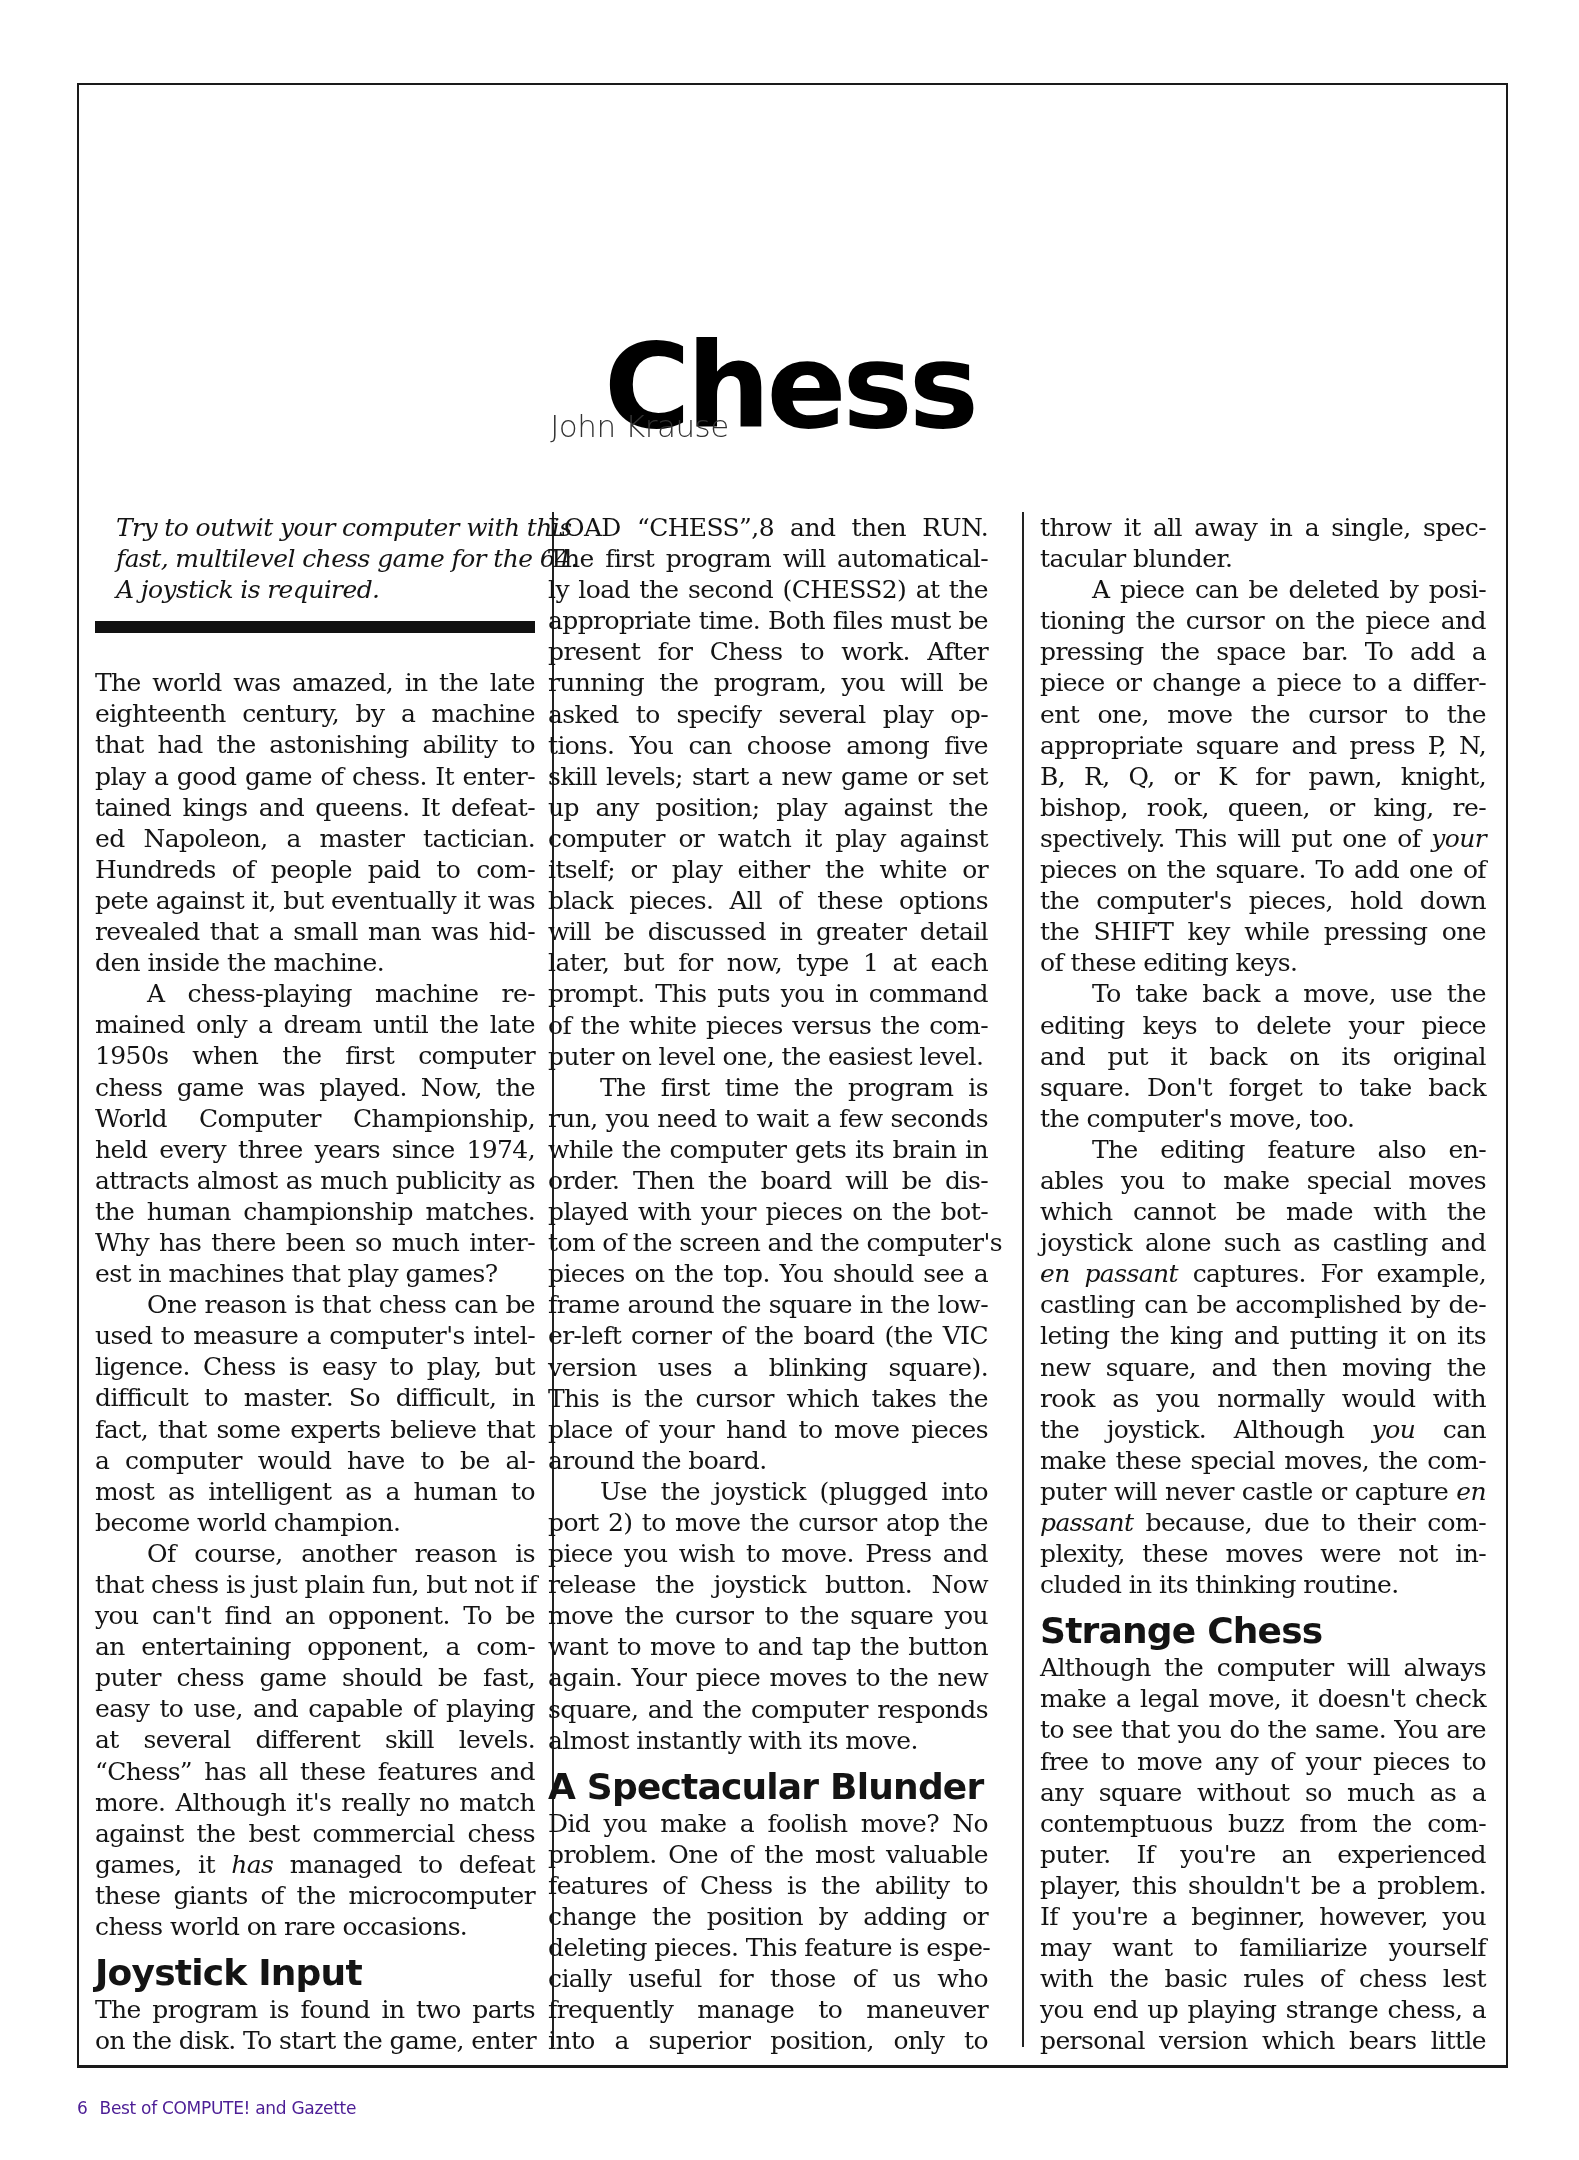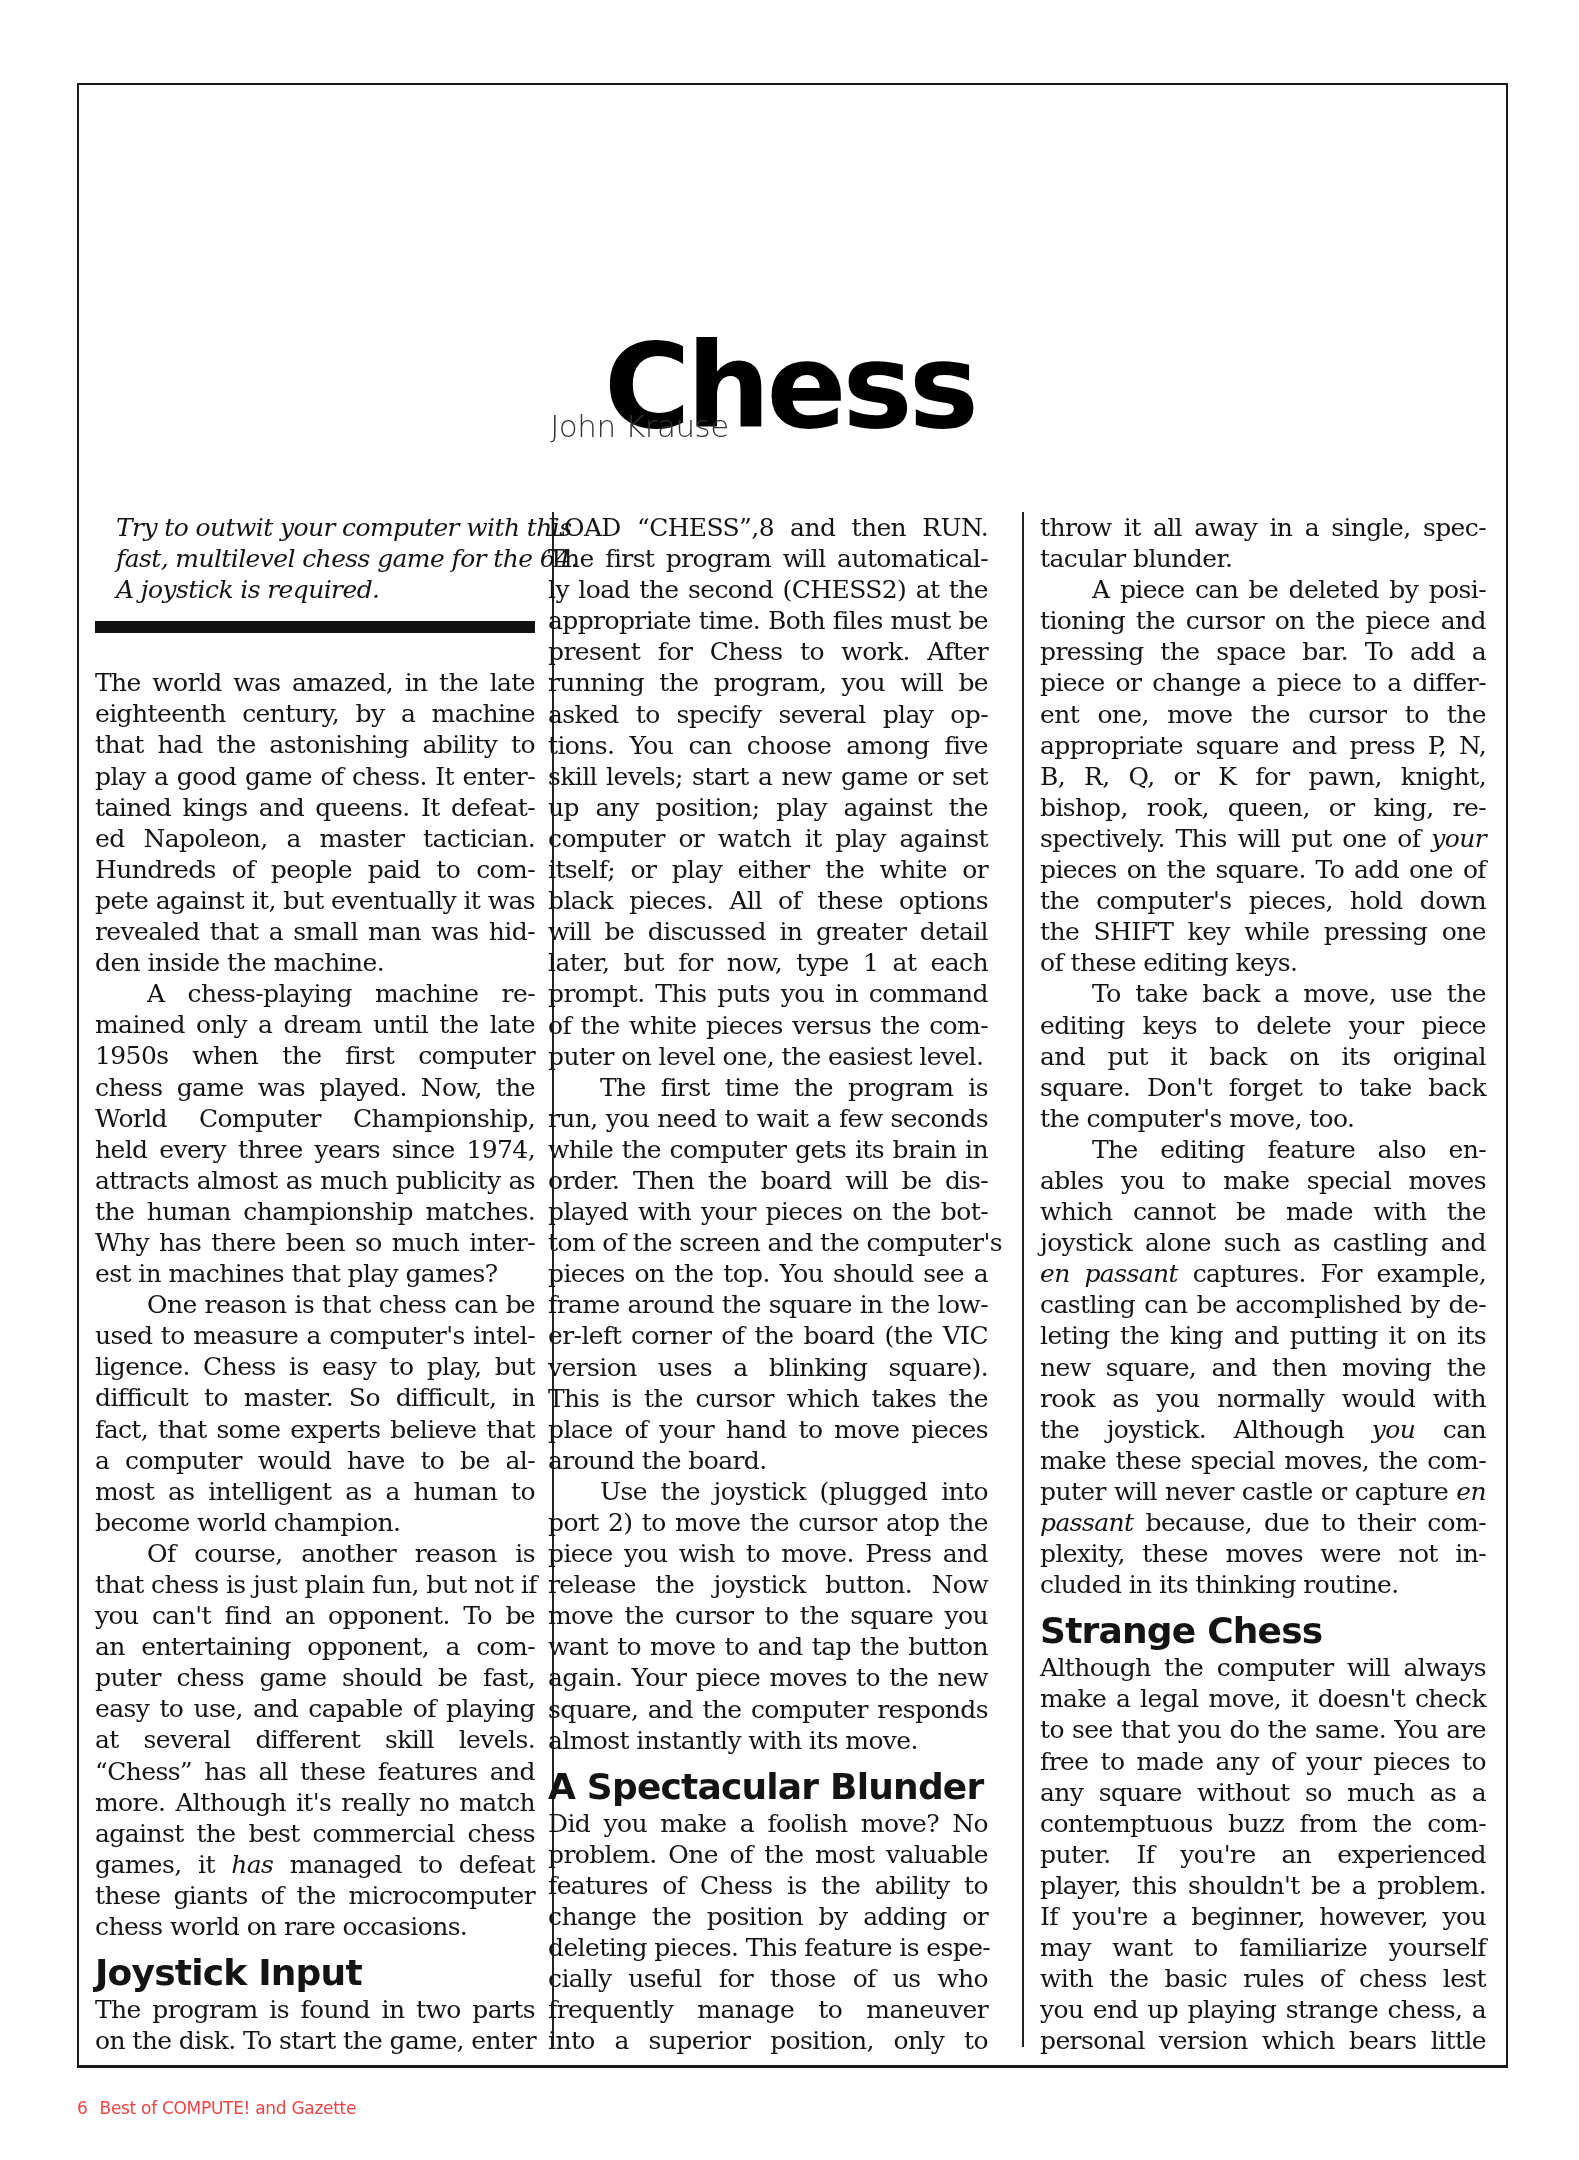--- a/index.html
+++ b/index.html
@@ -14,21 +14,21 @@
   .rule { position: absolute; width: 1.5px; background: #222; }
   .rule1 { left: 552px; top: 512px; height: 1535px; }
   .rule2 { left: 1022px; top: 512px; height: 1535px; }
   .line { display: block; white-space: nowrap; text-align: justify; text-align-last: justify; height: 31.1px; letter-spacing: -0.6px; }
   .line.last { text-align-last: left; }
   .line.indent { padding-left: 52px; }
   .dek .line { font-style: italic; margin-left: 21px; }
   .bar { height: 12px; background: #111; margin: 16px 0 34px 0; width: 440px; }
   .head { font-family: "DejaVu Sans", sans-serif; font-weight: bold; font-size: 36px; line-height: 34px; height: 38px; margin-top: 14px; letter-spacing: -0.8px; }
   em { font-style: italic; }
-  .footer { position: absolute; left: 77px; top: 2098px; font-family: "DejaVu Sans", sans-serif; font-size: 17px; color: #ef4444; letter-spacing: -0.3px; }
+  .footer { position: absolute; left: 77px; top: 2098px; font-family: "DejaVu Sans", sans-serif; font-size: 17px; color: #4c1d95; letter-spacing: -0.3px; }
   .footer .pg { margin-right: 12px; }
 </style>
 </head>
 <body>
 
 <div class="frame"></div>
 
 <h1 class="title">Chess</h1>
 <div class="author">John Krause</div>
 
@@ -208,21 +208,21 @@
   <span class="line"><em>passant</em><span> because, due to their com-</span></span>
   <div class="para">
       <span class="line">plexity, these moves were not in-</span>
       <span class="line last">cluded in its thinking routine.</span>
     </div>
   <div class="head">Strange Chess</div>
   <div class="para">
       <span class="line">Although the computer will always</span>
       <span class="line">make a legal move, it doesn't check</span>
       <span class="line">to see that you do the same. You are</span>
-      <span class="line">free to made any of your pieces to</span>
+      <span class="line">free to move any of your pieces to</span>
       <span class="line">any square without so much as a</span>
       <span class="line">contemptuous buzz from the com-</span>
       <span class="line">puter. If you're an experienced</span>
       <span class="line">player, this shouldn't be a problem.</span>
       <span class="line">If you're a beginner, however, you</span>
       <span class="line">may want to familiarize yourself</span>
       <span class="line">with the basic rules of chess lest</span>
       <span class="line">you end up playing strange chess, a</span>
       <span class="line">personal version which bears little</span>
     </div>

